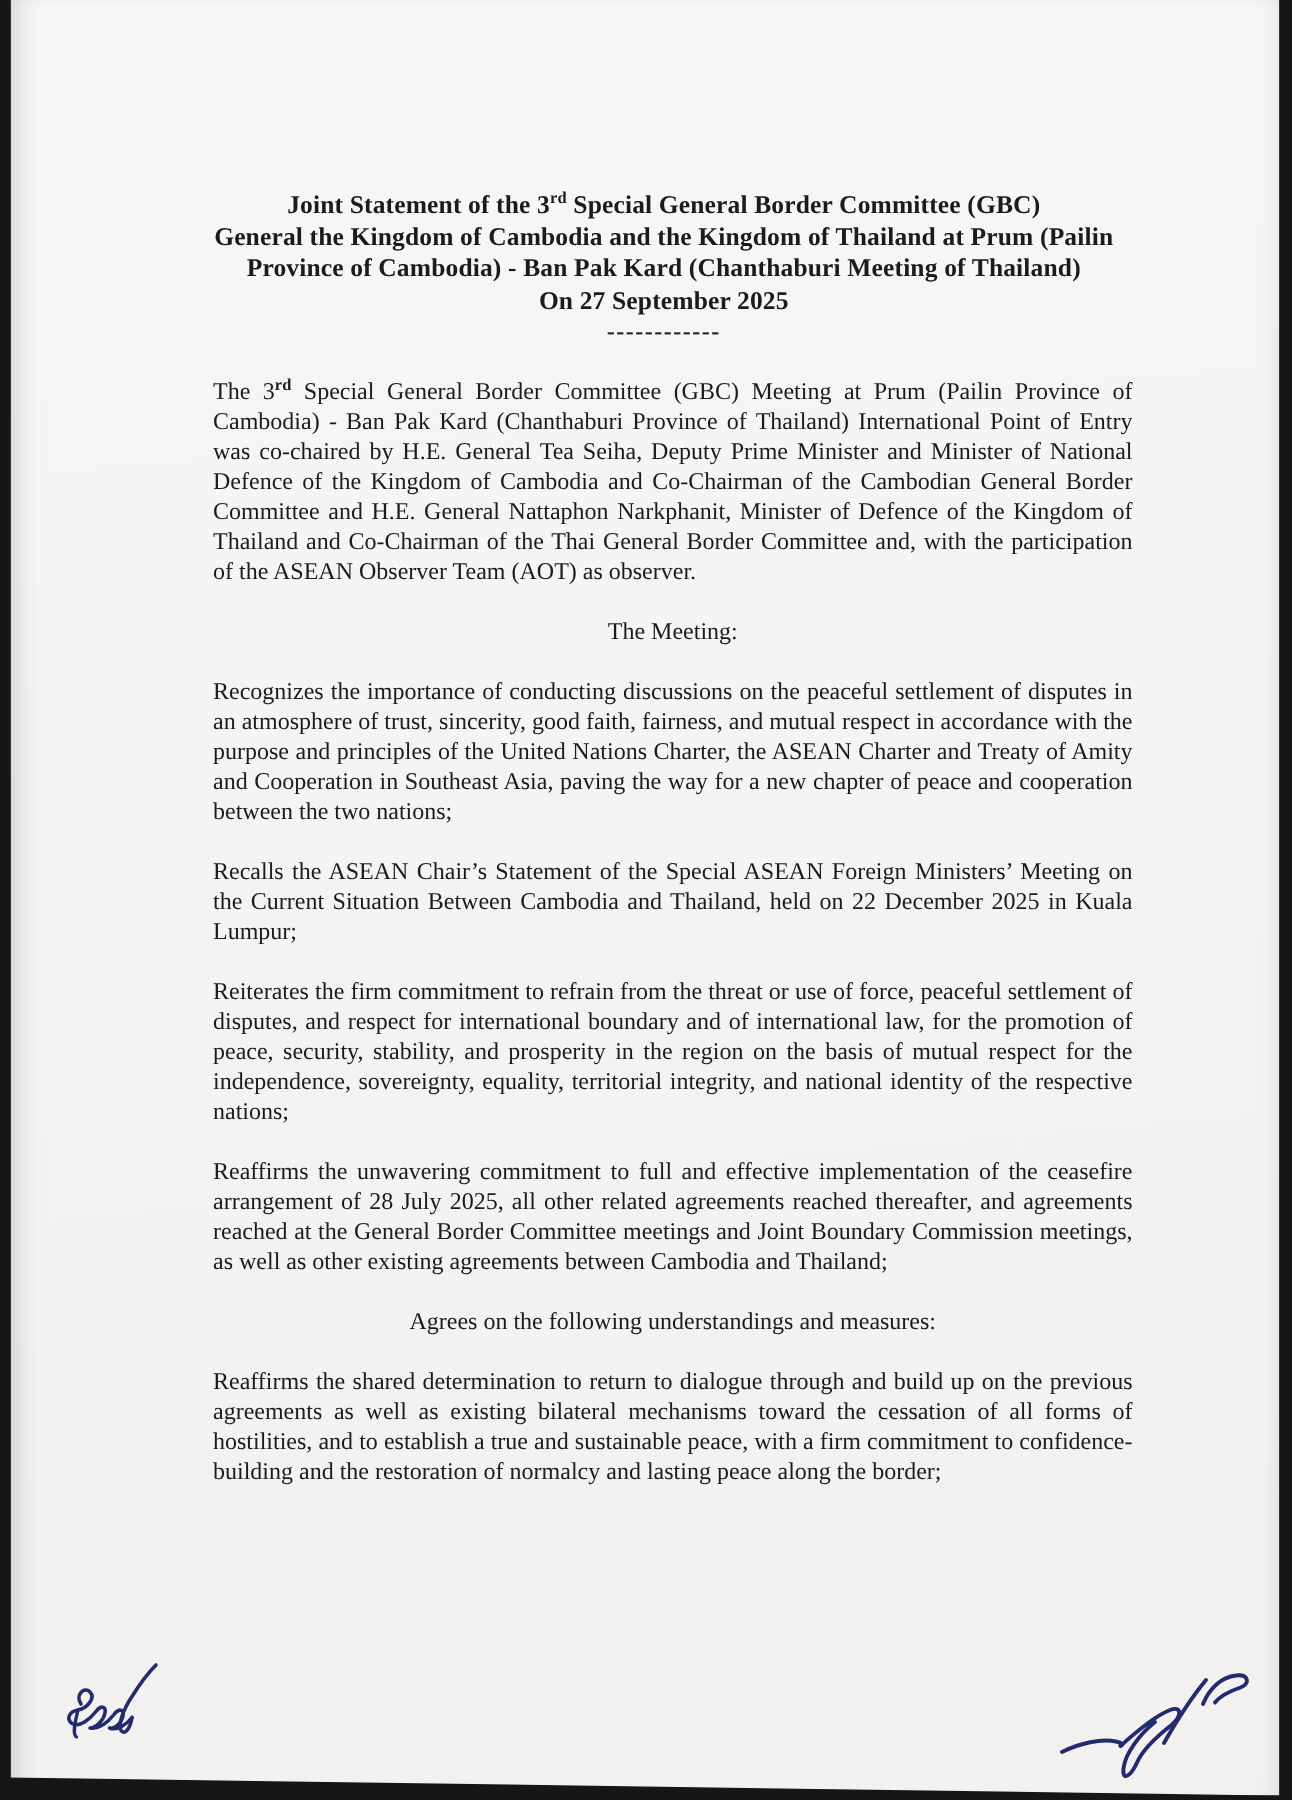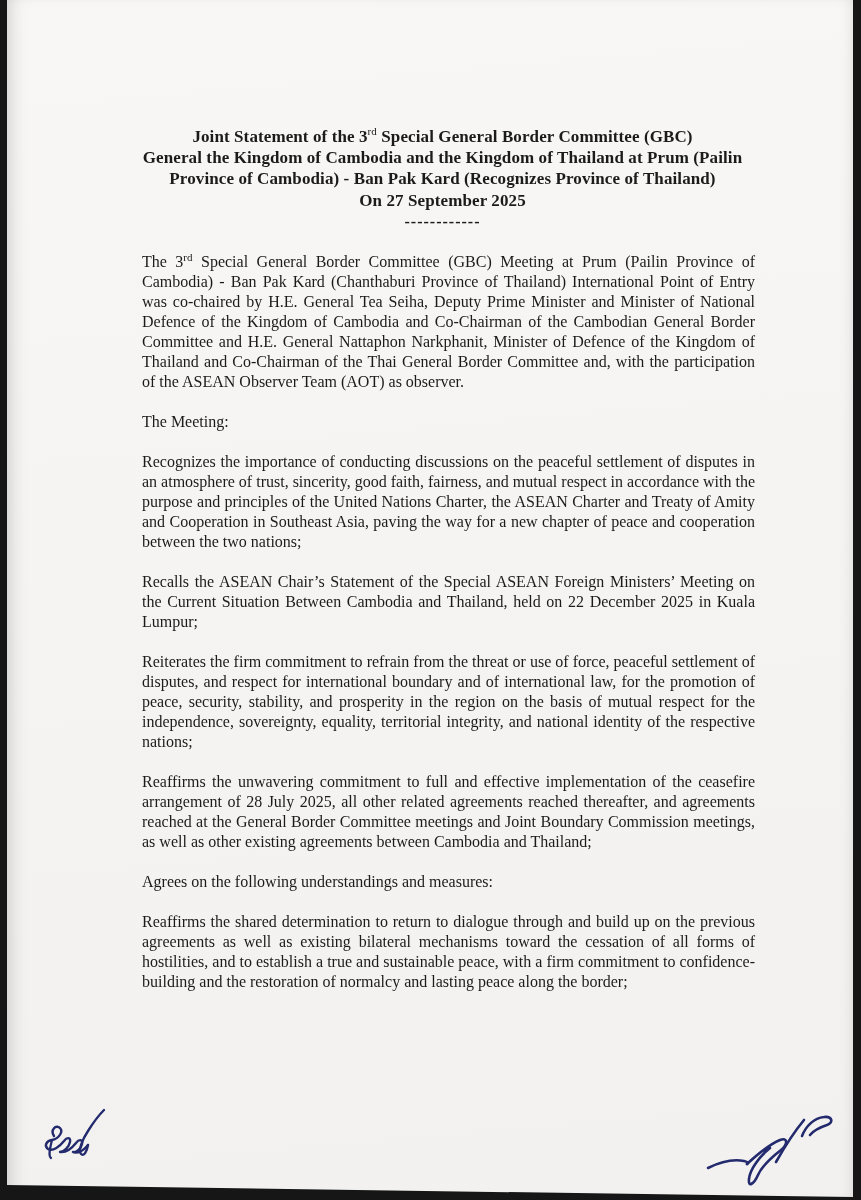--- a/index.html
+++ b/index.html
@@ -35,41 +35,41 @@
   .title{
     width:613px;
     text-align:center;
     font-weight:bold;
     font-size:17px;
     line-height:21.2px;
     letter-spacing:.1px;
   }
   .title sup, .para sup{
     font-size:11px;
-    font-weight:normal;
+    font-weight:bold;
     vertical-align:super;
     line-height:0;
   }
   .divider{
     width:613px;
     text-align:center;
     font-weight:bold;
     font-size:16px;
     letter-spacing:1px;
     margin-top:2px;
     margin-bottom:21px;
   }
   .para{
     width:613px;
     margin:0 0 20px 6px;
     font-size:16px;
     line-height:20px;
     text-align:justify;
   }
-  .single{text-align:left;}
+  .single{text-align:center;}
   .signature{position:absolute;}
   .signature svg{display:block;}
   .sig-left{left:33px;top:1106px;}
   .sig-right{left:697px;top:1110px;}
   .sig-stroke{
     fill:none;
     stroke:var(--ink);
     stroke-linecap:round;
     stroke-linejoin:round;
   }
@@ -77,21 +77,21 @@
 </head>
 <body>
 
 <div class="stage">
   <div class="paper">
     <div class="content">
 
       <div class="title">
         <div><span>Joint Statement of the 3</span><sup>rd</sup><span> Special General Border Committee (GBC)</span></div>
         <div>General the Kingdom of Cambodia and the Kingdom of Thailand at Prum (Pailin</div>
-        <div>Province of Cambodia) - Ban Pak Kard (Recognizes Province of Thailand)</div>
+        <div>Province of Cambodia) - Ban Pak Kard (Chanthaburi Meeting of Thailand)</div>
         <div>On 27 September 2025</div>
       </div>
 
       <div class="divider">------------</div>
 
       <p class="para"><span>The 3</span><sup>rd</sup><span> Special General Border Committee (GBC) Meeting at Prum (Pailin Province of Cambodia) - Ban Pak Kard (Chanthaburi Province of Thailand) International Point of Entry was co-chaired by H.E. General Tea Seiha, Deputy Prime Minister and Minister of National Defence of the Kingdom of Cambodia and Co-Chairman of the Cambodian General Border Committee and H.E. General Nattaphon Narkphanit, Minister of Defence of the Kingdom of Thailand and Co-Chairman of the Thai General Border Committee and, with the participation of the ASEAN Observer Team (AOT) as observer.</span></p>
 
       <p class="para single">The Meeting:</p>
 
       <p class="para">Recognizes the importance of conducting discussions on the peaceful settlement of disputes in an atmosphere of trust, sincerity, good faith, fairness, and mutual respect in accordance with the purpose and principles of the United Nations Charter, the ASEAN Charter and Treaty of Amity and Cooperation in Southeast Asia, paving the way for a new chapter of peace and cooperation between the two nations;</p>

